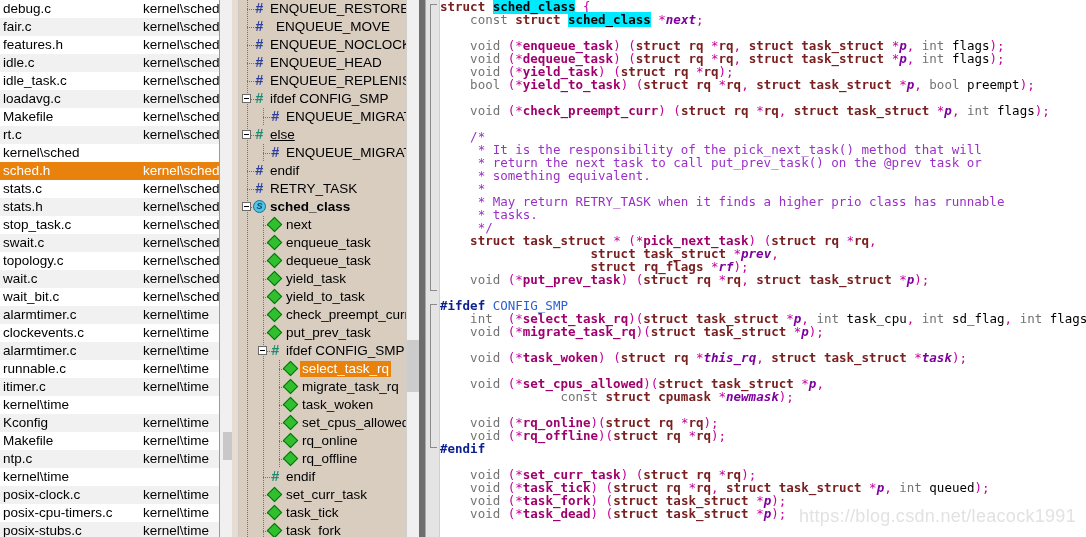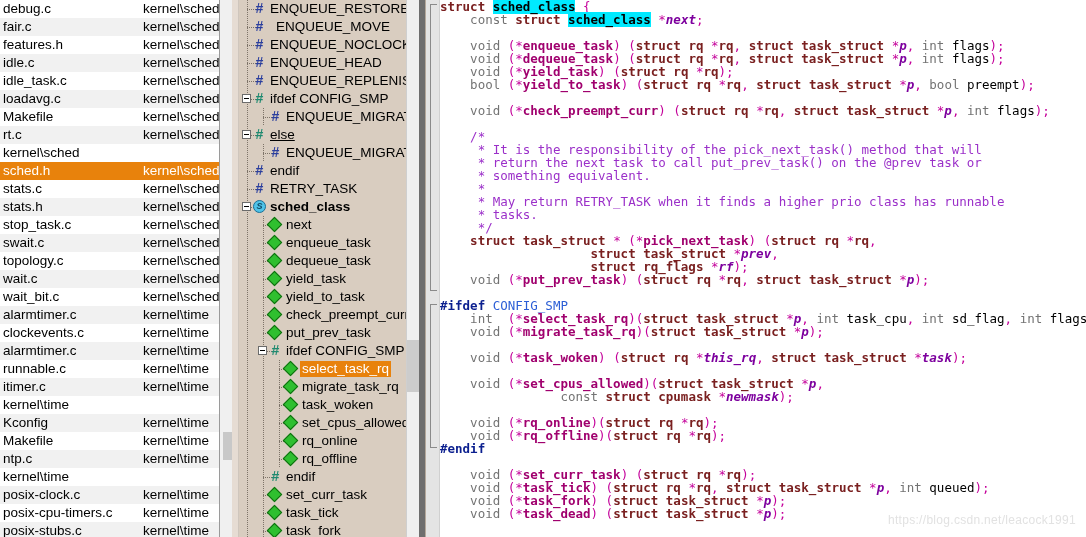--- a/index.html
+++ b/index.html
@@ -262,21 +262,21 @@
   .var { color: #7d009e; font-style: italic; font-weight: bold; } 
   .cm  { color: #9b30c9; }            
   .op  { color: #c4009a; }            
   .pl  { color: #000000; }
   .hl  { background: #00eaff; color: #000000; font-weight: bold; }
   #watermark {
     position: absolute;
     right: 10px;
     bottom: 10px;
     font-family: "Liberation Sans", sans-serif;
-    font-size: 12px;
+    font-size: 18px;
     color: #e2e2e2;
     letter-spacing: 0.3px;
     pointer-events: none;
     margin-left: 16px;
   }
 </style>
 </head>
 <body>
 
 <div id="app">

